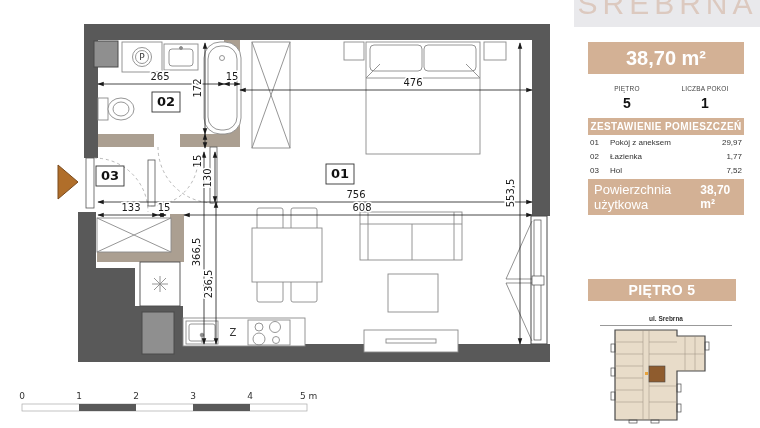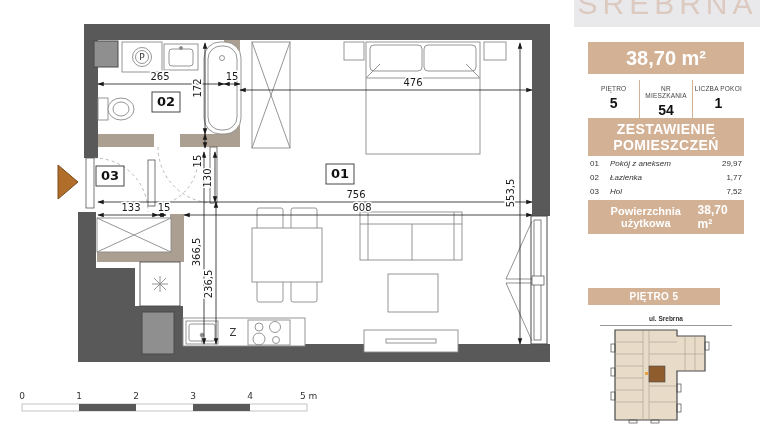--- a/index.html
+++ b/index.html
@@ -21,32 +21,32 @@
   .logo-mark{display:inline-block;width:9px;height:9px;border:1.5px solid #d3b195;
              border-radius:50%;vertical-align:super;margin-left:2px;margin-top:-14px;}
   .area-banner{position:absolute;left:28px;top:42px;width:156px;height:32px;background:#d3b195;
                color:#fff;font-size:20px;font-weight:bold;text-align:center;line-height:32px;}
   .info-row{position:absolute;left:28px;top:80px;width:156px;display:flex;}
   .info-col{flex:1;text-align:center;padding:5px 0 4px 0;}
   .info-col.mid{border-left:1px solid #d3b195;border-right:1px solid #d3b195;}
   .info-label{font-size:6.5px;letter-spacing:.2px;color:#444;}
   .info-value{font-size:14px;font-weight:bold;color:#111;margin-top:3px;}
   .rooms-table{position:absolute;left:28px;top:118px;width:156px;}
-  .table-title{background:#d3b195;color:#fff;font-size:14px;font-weight:bold;text-align:center;
+  .table-title{background:#d3b195;color:#fff;font-size:10px;font-weight:bold;text-align:center;
                padding:3px 0;letter-spacing:.4px;}
   .table-row{display:flex;font-size:8px;color:#333;padding:3px 2px 2px 2px;}
   .cell-no{width:20px;}
-  .cell-name{flex:1;font-style:italic;}
+  .cell-name{flex:1;}
   .cell-area{text-align:center;}
   .table-footer{background:#d3b195;color:#fff;display:flex;justify-content:space-between;
                 align-items:center;padding:3px 6px;margin-top:2px;}
-  .footer-label{font-size:11px;font-weight:bold;text-align:center;}
+  .footer-label{font-size:13px;font-weight:normal;}
   .footer-value{font-size:12px;font-weight:bold;}
-  .floor-title{position:absolute;left:28px;top:288px;width:132px;background:#d3b195;color:#fff;
-               font-size:10px;font-weight:bold;text-align:center;padding:3px 0;letter-spacing:.4px;}
+  .floor-title{position:absolute;left:28px;top:279px;width:148px;background:#d3b195;color:#fff;
+               font-size:14px;font-weight:bold;text-align:center;padding:3px 0;letter-spacing:.4px;}
   .street-label{position:absolute;left:28px;top:315px;width:156px;text-align:center;
                 font-size:6.5px;font-weight:bold;color:#333;}
   .street-line{position:absolute;left:40px;top:325px;width:132px;border-top:1px solid #999;}
   .building-svg{position:absolute;left:35px;top:328px;}
 </style>
 </head>
 <body>
 
 <div class="stage">
 
@@ -251,24 +251,20 @@
   <div class="logo-strip">
     <span class="logo-text">SREBRNA</span><span class="logo-mark"></span>
   </div>
 
   <div class="area-banner">38,70 m²</div>
 
   <div class="info-row">
     <div class="info-col">
       <div class="info-label">PIĘTRO</div>
       <div class="info-value">5</div>
-    </div>
-    <div class="info-col mid">
-      <div class="info-label">NR MIESZKANIA</div>
-      <div class="info-value">54</div>
     </div>
     <div class="info-col">
       <div class="info-label">LICZBA POKOI</div>
       <div class="info-value">1</div>
     </div>
   </div>
 
   <div class="rooms-table">
     <div class="table-title">ZESTAWIENIE POMIESZCZEŃ</div>
     <div class="table-row">

